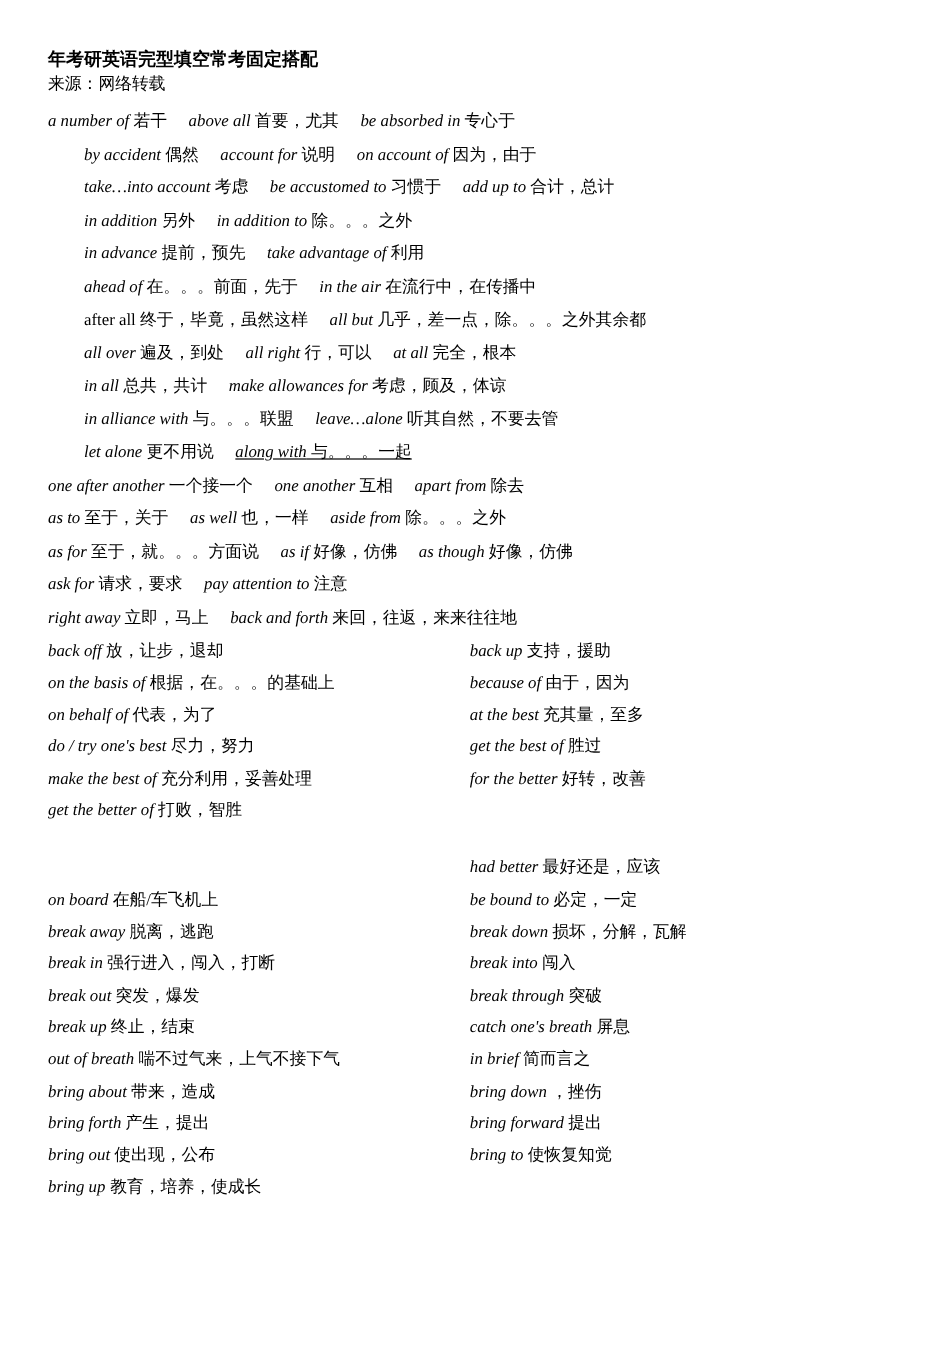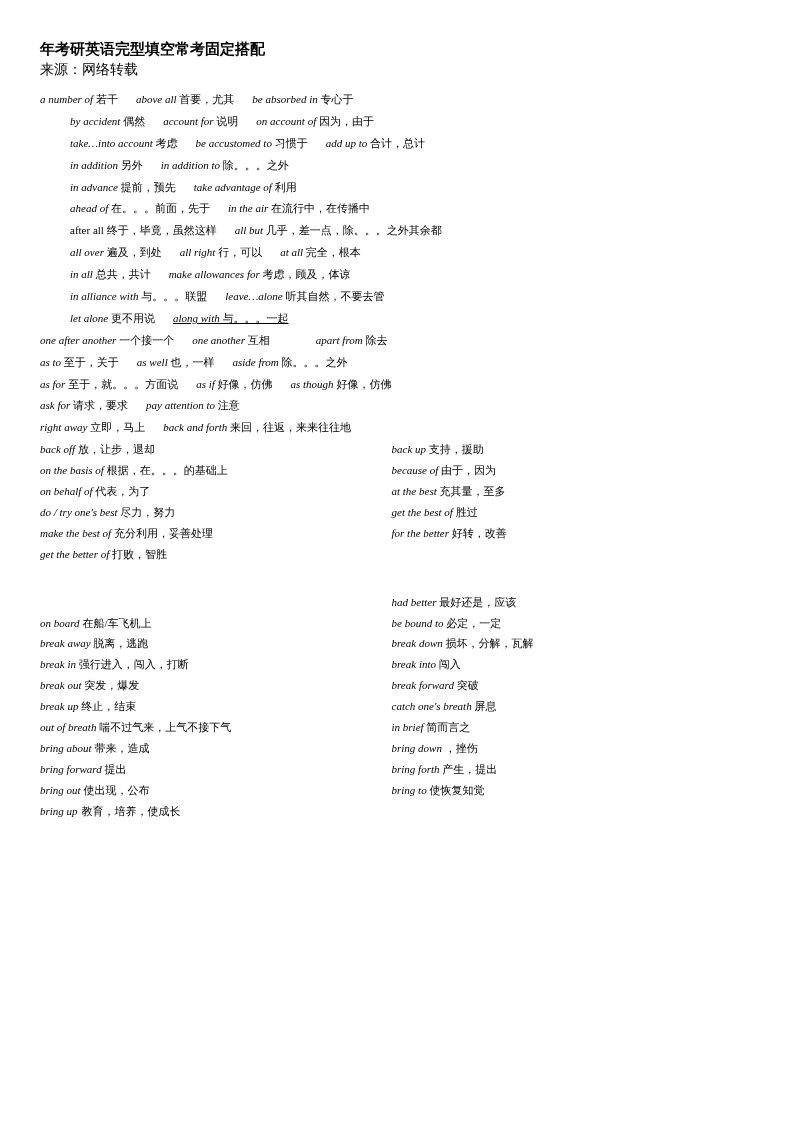--- a/index.html
+++ b/index.html
@@ -20,21 +20,21 @@
       font-weight: bold;
       font-size: 15px;
       margin-bottom: 2px;
     }
     .source {
       font-size: 14px;
       margin-bottom: 10px;
     }
     .content {
       line-height: 1.85;
-      font-size: 11px;
+      font-size: 14px;
     }
     .two-col {
       display: flex;
       width: 100%;
     }
     .line {
       display: flex;
       align-items: baseline;
       margin-bottom: 1px;
       line-height: 1.9;
@@ -91,21 +91,21 @@
         <span style="margin-right: 18px; white-space: nowrap;"><span style="font-style: italic;">in alliance with</span><span>&nbsp;与。。。联盟</span></span>
         <span style="margin-right: 18px; white-space: nowrap;"><span style="font-style: italic;">leave…alone</span><span>&nbsp;听其自然，不要去管</span></span>
       </div>
       <div class="line" style="padding-left: 30px;">
         <span style="margin-right: 18px; white-space: nowrap;"><span style="font-style: italic;">let alone</span><span>&nbsp;更不用说</span></span>
         <span style="margin-right: 18px; white-space: nowrap; text-decoration: underline;"><span style="font-style: italic;">along with</span><span>&nbsp;与。。。一起</span></span>
       </div>
       <div class="line">
         <span style="margin-right: 18px; white-space: nowrap;"><span style="font-style: italic;">one after another</span><span>&nbsp;一个接一个</span></span>
         <span style="margin-right: 18px; white-space: nowrap;"><span style="font-style: italic;">one another</span><span>&nbsp;互相</span></span>
-        <span style="margin-right: 18px; white-space: nowrap; margin-left: 28px;"><span style="font-style: italic;">apart from</span><span>&nbsp;除去</span></span>
+        <span style="margin-right: 18px; white-space: nowrap;"><span style="font-style: italic;">apart from</span><span>&nbsp;除去</span></span>
       </div>
       <div class="line">
         <span style="margin-right: 18px; white-space: nowrap;"><span style="font-style: italic;">as to</span><span>&nbsp;至于，关于</span></span>
         <span style="margin-right: 18px; white-space: nowrap;"><span style="font-style: italic;">as well</span><span>&nbsp;也，一样</span></span>
         <span style="margin-right: 18px; white-space: nowrap;"><span style="font-style: italic;">aside from</span><span>&nbsp;除。。。之外</span></span>
       </div>
       <div class="line">
         <span style="margin-right: 18px; white-space: nowrap;"><span style="font-style: italic;">as for</span><span>&nbsp;至于，就。。。方面说</span></span>
         <span style="margin-right: 18px; white-space: nowrap;"><span style="font-style: italic;">as if</span><span>&nbsp;好像，仿佛</span></span>
         <span style="margin-right: 18px; white-space: nowrap;"><span style="font-style: italic;">as though</span><span>&nbsp;好像，仿佛</span></span>
@@ -149,37 +149,37 @@
       <div class="two-col">
         <div style="flex: 1 1 0%; line-height: 1.9;"><span style="font-style: italic;">break away</span><span>&nbsp;脱离，逃跑</span></div>
         <div style="flex: 1 1 0%; line-height: 1.9;"><span style="font-style: italic;">break down</span><span>&nbsp;损坏，分解，瓦解</span></div>
       </div>
       <div class="two-col">
         <div style="flex: 1 1 0%; line-height: 1.9;"><span style="font-style: italic;">break in</span><span>&nbsp;强行进入，闯入，打断</span></div>
         <div style="flex: 1 1 0%; line-height: 1.9;"><span style="font-style: italic;">break into</span><span>&nbsp;闯入</span></div>
       </div>
       <div class="two-col">
         <div style="flex: 1 1 0%; line-height: 1.9;"><span style="font-style: italic;">break out</span><span>&nbsp;突发，爆发</span></div>
-        <div style="flex: 1 1 0%; line-height: 1.9;"><span style="font-style: italic;">break forward</span><span>&nbsp;突破</span></div>
+        <div style="flex: 1 1 0%; line-height: 1.9;"><span style="font-style: italic;">break through</span><span>&nbsp;突破</span></div>
       </div>
       <div class="two-col">
         <div style="flex: 1 1 0%; line-height: 1.9;"><span style="font-style: italic;">break up</span><span>&nbsp;终止，结束</span></div>
         <div style="flex: 1 1 0%; line-height: 1.9;"><span style="font-style: italic;">catch one's breath</span><span>&nbsp;屏息</span></div>
       </div>
       <div class="two-col">
         <div style="flex: 1 1 0%; line-height: 1.9;"><span style="font-style: italic;">out of breath</span><span>&nbsp;喘不过气来，上气不接下气</span></div>
         <div style="flex: 1 1 0%; line-height: 1.9;"><span style="font-style: italic;">in brief</span><span>&nbsp;简而言之</span></div>
       </div>
       <div class="two-col">
         <div style="flex: 1 1 0%; line-height: 1.9;"><span style="font-style: italic;">bring about</span><span>&nbsp;带来，造成</span></div>
         <div style="flex: 1 1 0%; line-height: 1.9;"><span style="font-style: italic;">bring down</span><span>&nbsp;，挫伤</span></div>
       </div>
       <div class="two-col">
+        <div style="flex: 1 1 0%; line-height: 1.9;"><span style="font-style: italic;">bring forth</span><span>&nbsp;产生，提出</span></div>
         <div style="flex: 1 1 0%; line-height: 1.9;"><span style="font-style: italic;">bring forward</span><span>&nbsp;提出</span></div>
-        <div style="flex: 1 1 0%; line-height: 1.9;"><span style="font-style: italic;">bring forth</span><span>&nbsp;产生，提出</span></div>
       </div>
       <div class="two-col">
         <div style="flex: 1 1 0%; line-height: 1.9;"><span style="font-style: italic;">bring out</span><span>&nbsp;使出现，公布</span></div>
         <div style="flex: 1 1 0%; line-height: 1.9;"><span style="font-style: italic;">bring to</span><span>&nbsp;使恢复知觉</span></div>
       </div>
       <div style="line-height: 1.9;"><span style="font-style: italic; margin-right: 4px;">bring up</span><span>教育，培养，使成长</span></div>
     </div>
 </div>
 
 </body></html>

